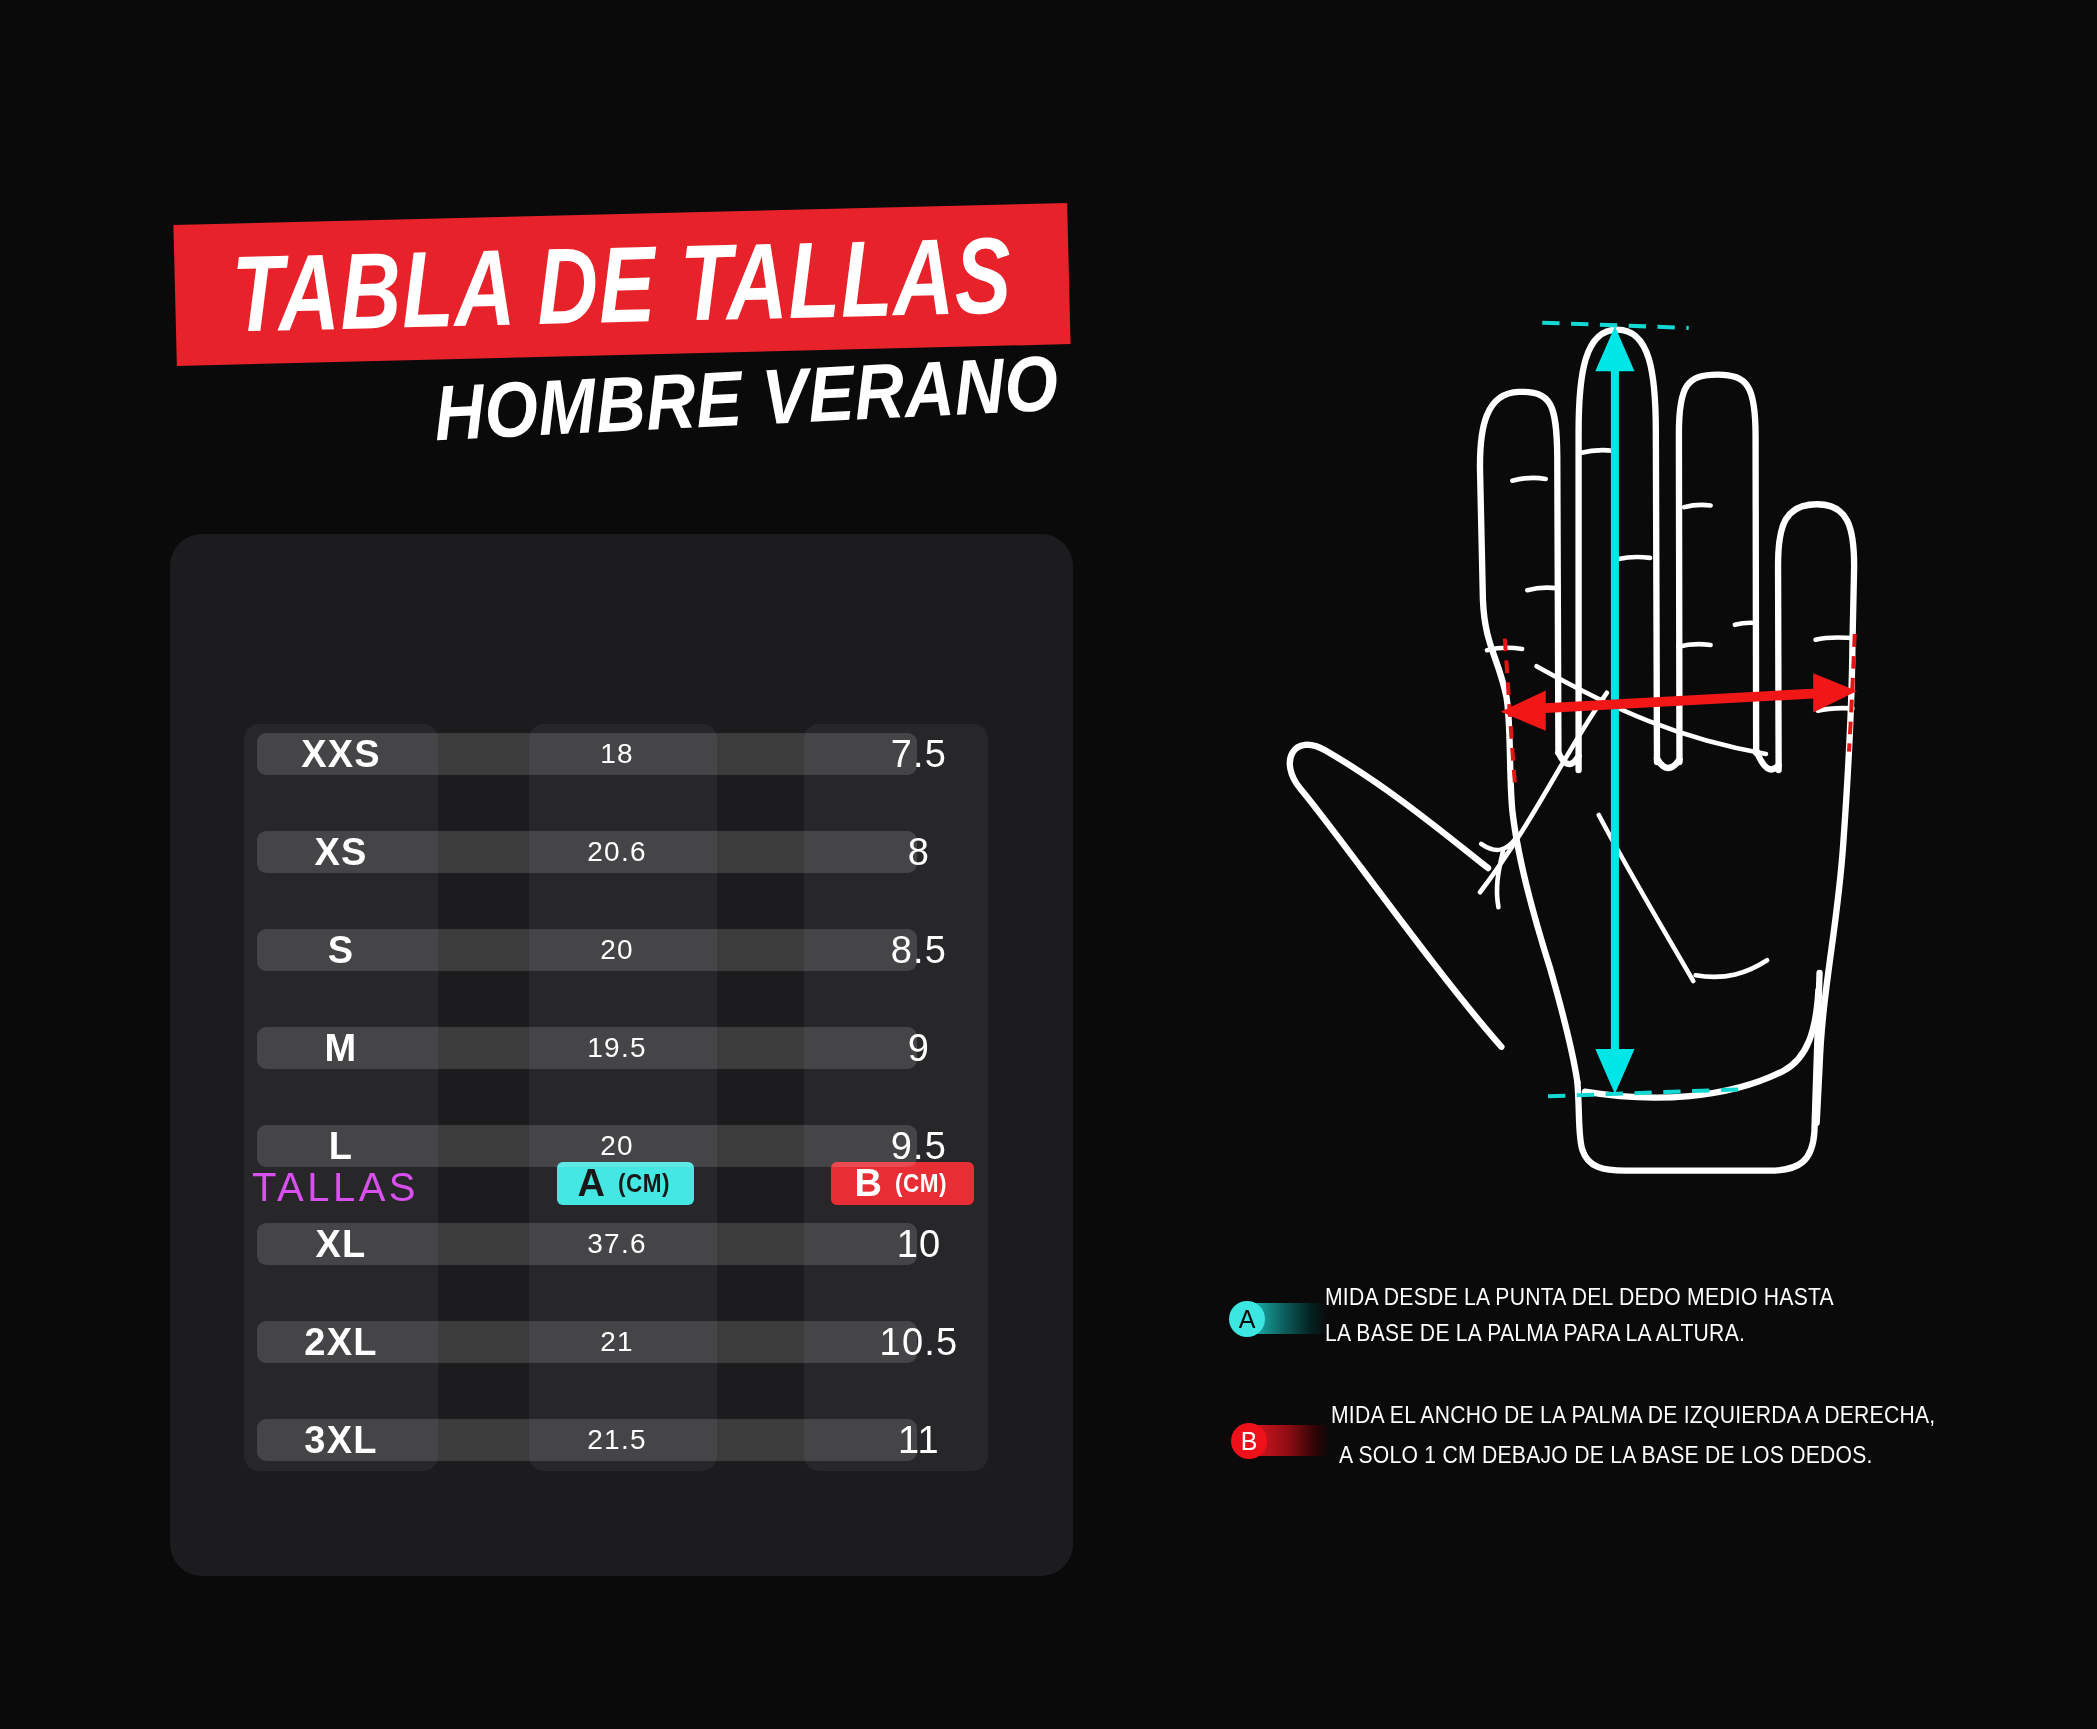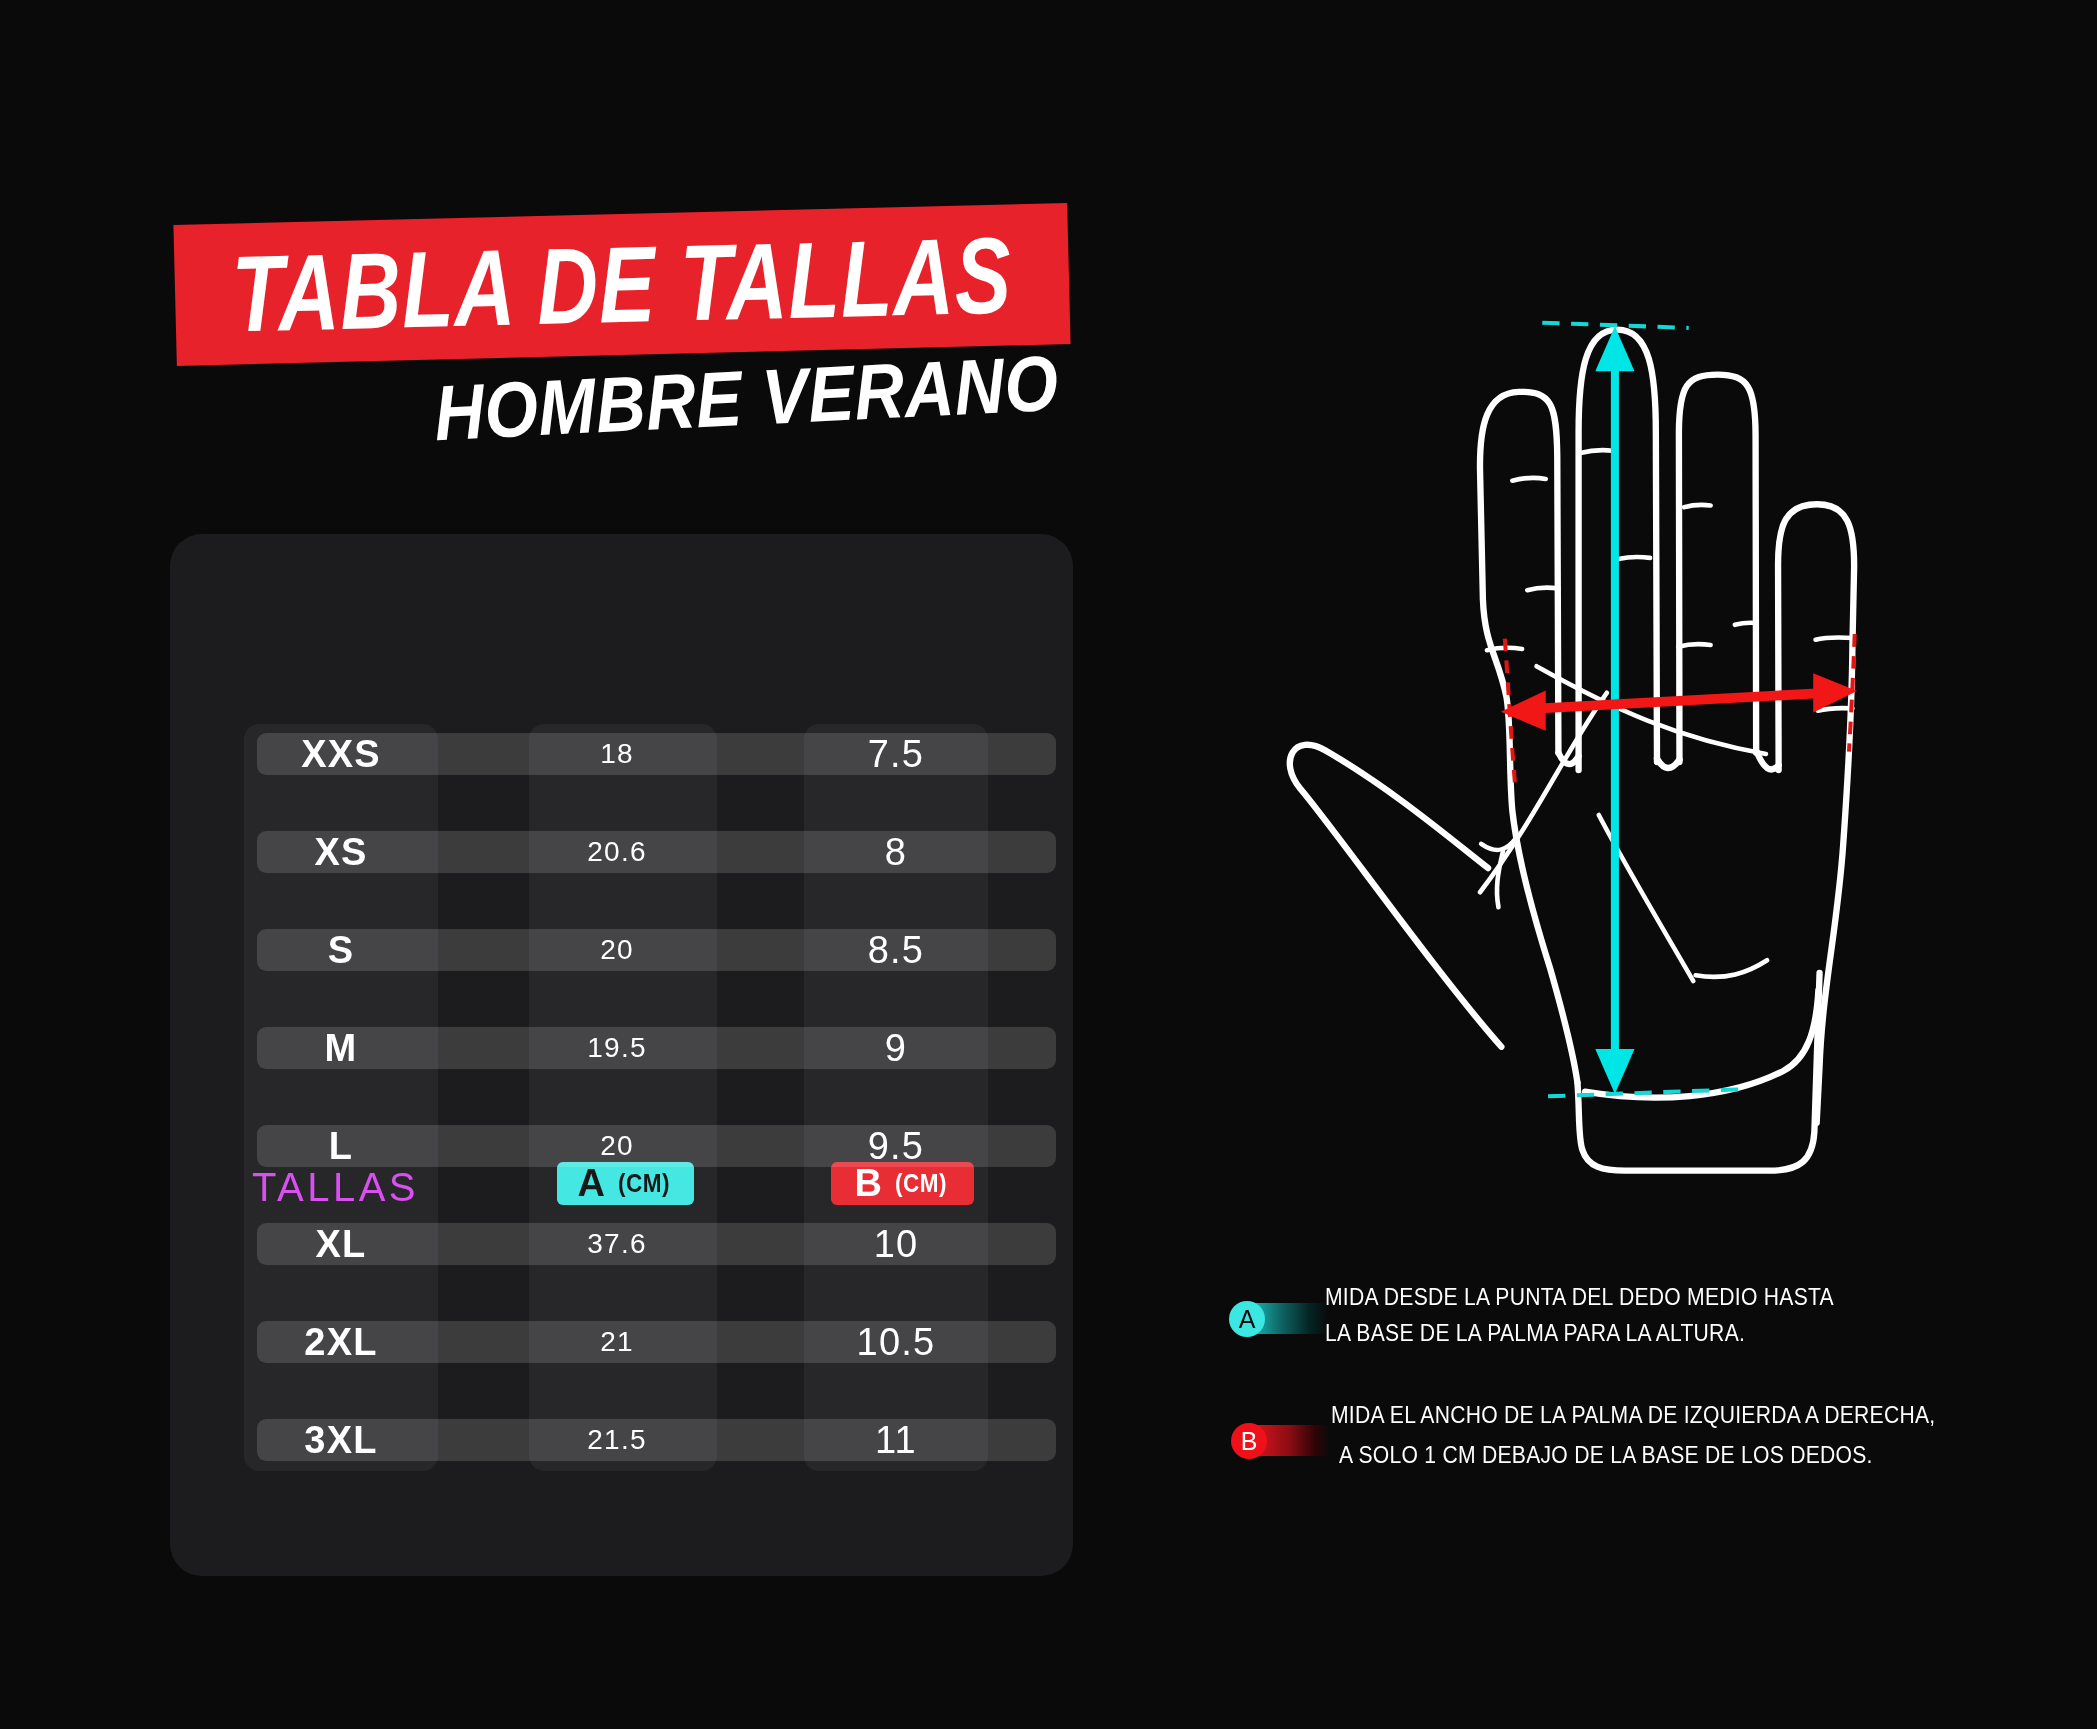--- a/index.html
+++ b/index.html
@@ -57,30 +57,30 @@
 
   .col-strip{
     position:absolute;top:190px;height:747px;border-radius:15px;
     background:rgba(255,255,255,0.05);
   }
   .strip-1{left:74px;width:194px;}
   .strip-2{left:359px;width:188px;}
   .strip-3{left:634px;width:184px;}
 
   .band{
-    position:absolute;left:87px;width:799px;height:42px;border-radius:9.2px;
+    position:absolute;left:87px;width:660px;height:42px;border-radius:9.2px;
     background:rgba(255,255,255,0.14);
   }
   .cell{
     position:absolute;top:50%;transform:translate(-50%,-50%);
     white-space:nowrap;letter-spacing:1.2px;color:#fff;
   }
   .cell-size{left:84px;font-size:38px;font-weight:600;}
   .cell-a{left:360px;font-size:28px;font-weight:400;}
-  .cell-b{left:639px;font-size:38px;font-weight:400;}
+  .cell-b{left:662px;font-size:38px;font-weight:400;}
 
   
   .hand-svg{position:absolute;left:1240px;top:242px;width:721px;height:980px;}
 
   
   .legend-badge{position:absolute;width:121px;height:38px;}
   .legend-badge .bar{
     position:absolute;left:17.3px;top:2.3px;width:82px;height:31px;border-radius:0 5.8px 5.8px 0;
   }
   .legend-badge.a .bar{background:linear-gradient(90deg,#1cc5c1 0%,#0d615f 45%,#042322 78%,rgba(10,10,11,0) 100%);}

